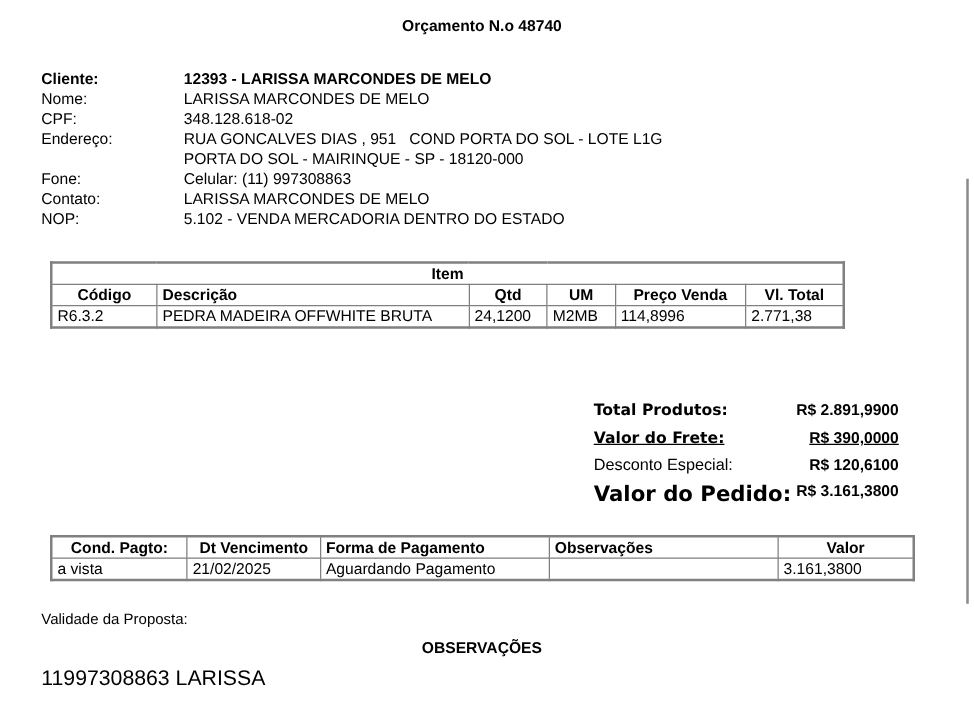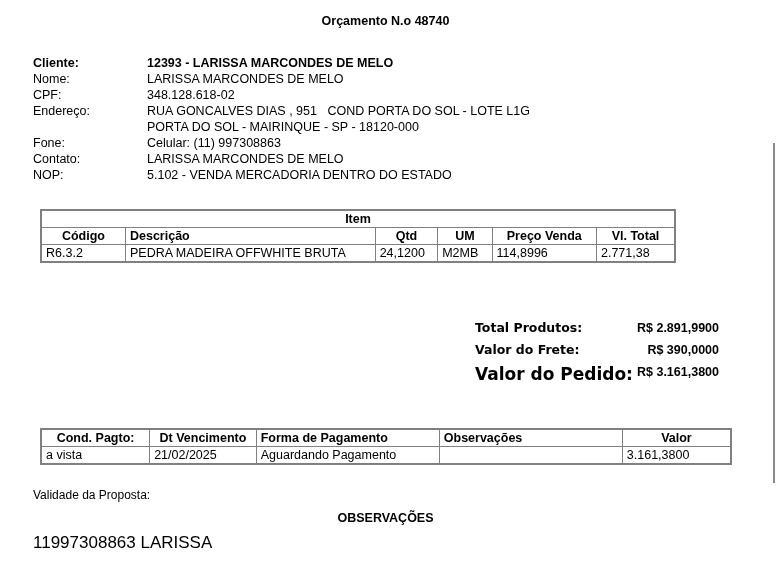--- a/index.html
+++ b/index.html
@@ -25,21 +25,21 @@
   }
   .items th, .pay th { font-weight: bold; text-align: center; }
   .left { text-align: left !important; }
   .right { }
   .center { text-align: left; }
   .totals { position: absolute; left: 475px; top: 306px; width: 244px; margin-top: 14px; }
   .tot-row { display: flex; justify-content: space-between; align-items: baseline; }
   .tot-row .tl { font-family: "DejaVu Sans", sans-serif; font-weight: bold; font-size: 12.5px; }
   .tot-row .tv { font-weight: bold; font-size: 12.5px; }
   .tot-row.r1 { height: 22px; }
-  .tot-row.r2 { height: 22px; }
+  .tot-row.r2 { height: 22px; text-decoration: underline; }
   .tot-row.r3 { height: 22px; }
   .tot-row.r3 .tl { font-family: "Liberation Sans", sans-serif; font-weight: normal; font-size: 13px; }
   .tot-row.r4 .tl { font-size: 17px; }
   .tot-row.r4 .tv { font-size: 12.5px; position: relative; top: -4px; }
   .pay {
     position: absolute; left: 40px; top: 428px; width: 692px;
     border: 2px solid #808080;
   }
   .validade { position: absolute; left: 33px; top: 488px; font-size: 12px; }
   .obs-title {
@@ -126,20 +126,24 @@
 
 <div class="totals">
   <div class="tot-row r1">
     <span class="tl">Total Produtos:</span>
     <span class="tv">R$ 2.891,9900</span>
   </div>
   <div class="tot-row r2">
     <span class="tl">Valor do Frete:</span>
     <span class="tv">R$ 390,0000</span>
   </div>
+  <div class="tot-row r3">
+    <span class="tl">Desconto Especial:</span>
+    <span class="tv">R$ 120,6100</span>
+  </div>
   <div class="tot-row r4">
     <span class="tl">Valor do Pedido:</span>
     <span class="tv">R$ 3.161,3800</span>
   </div>
 </div>
 
 <table class="pay">
   <colgroup>
     <col style="width:108px">
       <col style="width:106px">

